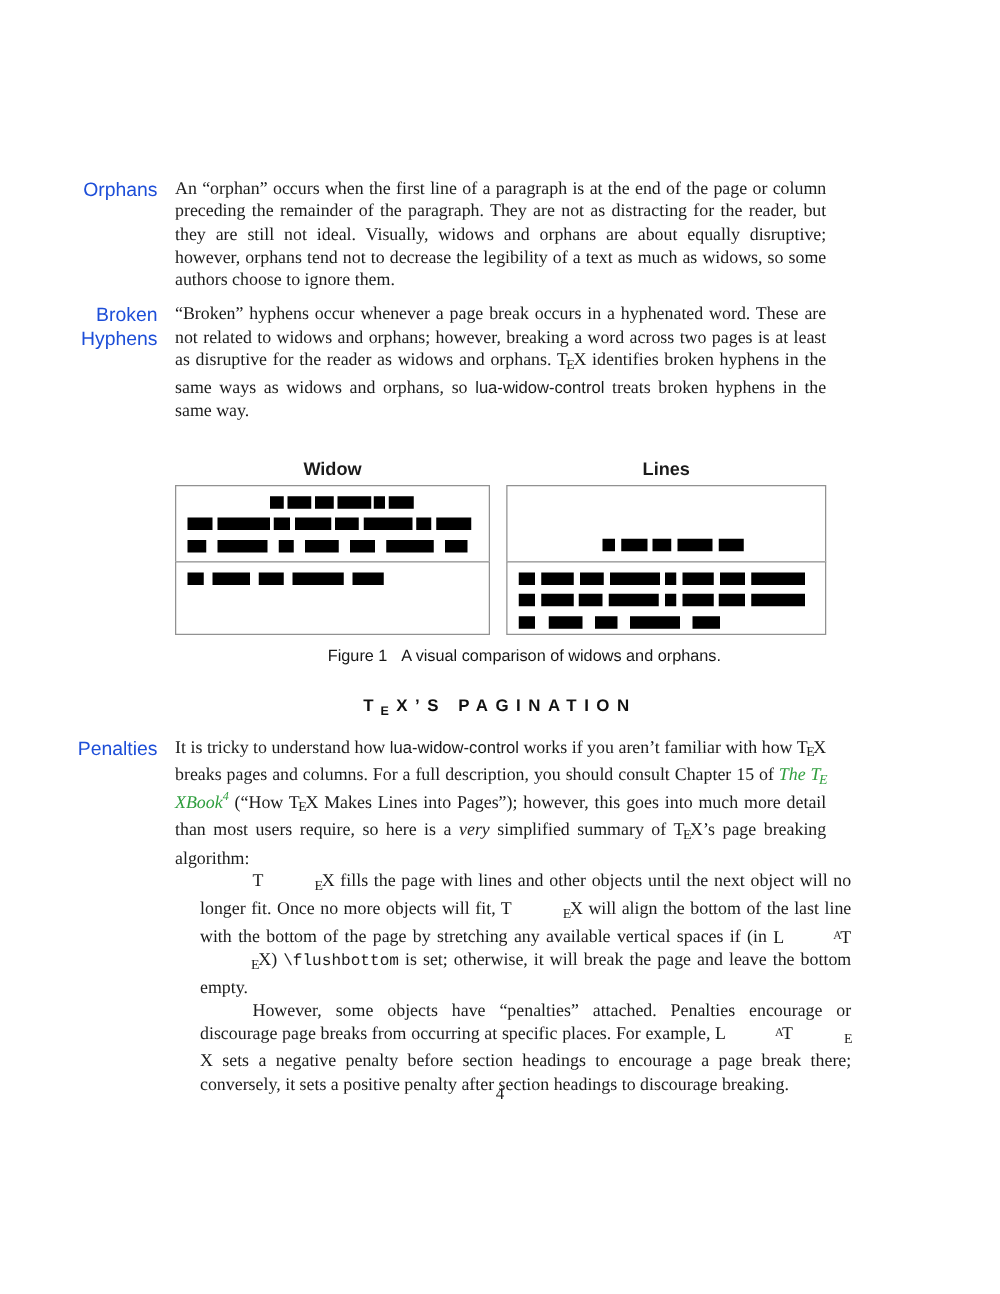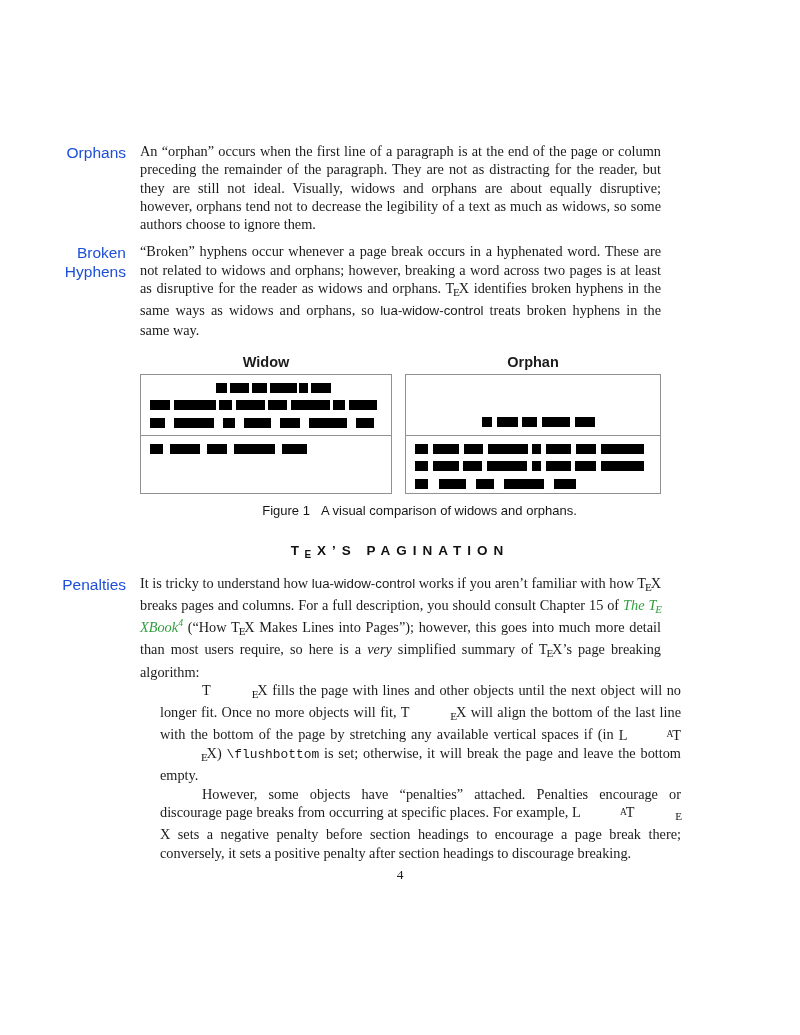--- a/index.html
+++ b/index.html
@@ -40,21 +40,21 @@
   .tex-e {
     display:inline-block; font-size:0.78em;
     vertical-align:-0.26em; margin:0 -0.10em;
   }
   .latex-a {
     display:inline-block; font-size:0.66em;
     vertical-align:0.26em; margin-left:-0.30em; margin-right:-0.12em;
   }
 
   
-  .fig { margin:15px 0 0 140px; width:559px; }
+  .fig { margin:30px 0 0 140px; width:559px; }
   .fig-titles { display:flex; margin-bottom:4px; }
   .fig-title {
     font-family:"Liberation Sans", sans-serif;
     font-weight:bold; font-size:14.5px; text-align:center;
   }
   .fig-title.left  { width:252px; }
   .fig-title.right { width:256px; margin-left:13px; }
   .panels { display:flex; }
   .panel.left  { width:252px; }
   .panel.right { width:256px; margin-left:13px; }
@@ -105,21 +105,21 @@
 
     <div class="row gap9">
       <div class="mlabel">Broken
 Hyphens</div>
       <div class="pbody"><span>“Broken” hyphens occur whenever a page break occurs in a hyphenated word. These are not related to widows and orphans; however, breaking a word across two pages is at least as disruptive for the reader as widows and orphans. </span><span>T<span class="tex-e">E</span>X</span><span> identifies broken hyphens in the same ways as widows and orphans, so </span><span class="pkg">lua-widow-control</span><span> treats broken hyphens in the same way.</span></div>
     </div>
 
     <div class="fig">
       <div class="fig-titles">
         <div class="fig-title left">Widow</div>
-        <div class="fig-title right">Orphan</div>
+        <div class="fig-title right">Lines</div>
       </div>
       <div class="panels">
         <div class="panel left">
             <div class="sec sec-0" style="border-color: rgb(145, 145, 145);">
               <div class="brow" style="padding-left: 28.5%;">
                 <div class="bar" style="width: 6.5%; background: rgb(0, 0, 0); margin-right: 1.7%;"></div>
                 <div class="bar" style="width: 11.5%; background: rgb(0, 0, 0); margin-right: 1.7%;"></div>
                 <div class="bar" style="width: 9.5%; background: rgb(0, 0, 0); margin-right: 1.7%;"></div>
                 <div class="bar" style="width: 16%; background: rgb(0, 0, 0); margin-right: 1.7%;"></div>
                 <div class="bar" style="width: 5.3%; background: rgb(0, 0, 0); margin-right: 1.7%;"></div>

